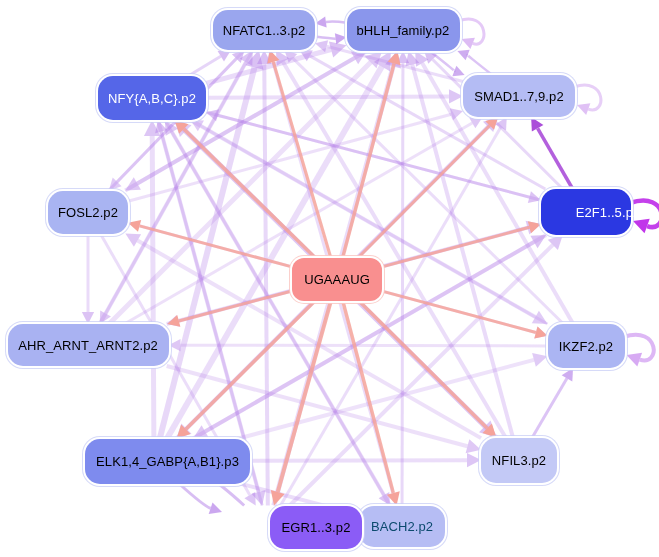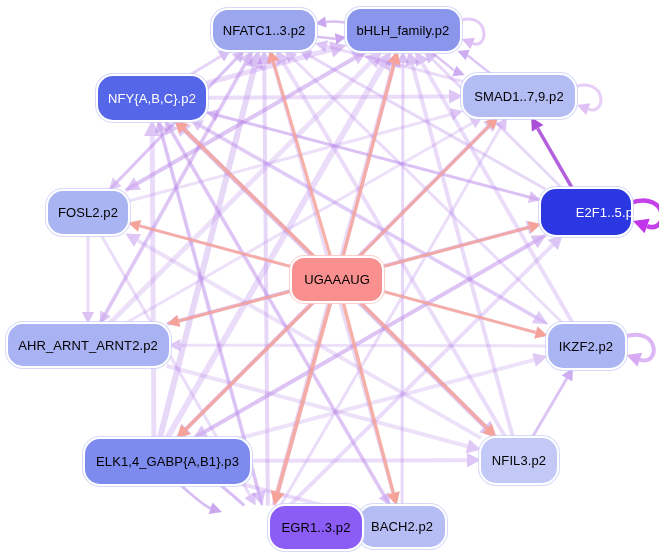--- a/index.html
+++ b/index.html
@@ -203,21 +203,21 @@
       </div>
       <div class="node" style="left: 541px; top: 189px; width: 90px; height: 46px; background: rgb(43, 56, 226); color: rgb(255, 255, 255); padding-left: 44px;">
         <span>E2F1..5.p2</span>
       </div>
       <div class="node" style="left: 547.5px; top: 324px; width: 77px; height: 44px; background: rgb(171, 181, 243); color: rgb(0, 0, 0); text-align: right;">
         <span>IKZF2.p2</span>
       </div>
       <div class="node" style="left: 481px; top: 437.5px; width: 76px; height: 45px; background: rgb(195, 201, 246); color: rgb(0, 0, 0);">
         <span>NFIL3.p2</span>
       </div>
-      <div class="node" style="left: 359px; top: 505.5px; width: 86px; height: 41px; background: rgb(182, 189, 244); color: #000000;">
+      <div class="node" style="left: 359px; top: 505.5px; width: 86px; height: 41px; background: rgb(182, 189, 244); color: #0c4a6e;">
         <span>BACH2.p2</span>
       </div>
       <div class="node" style="left: 222px; top: 505.5px; width: 92px; height: 43px; background: #8b5cf6; color: rgb(0, 0, 0); margin-left: 48px;">
         <span>EGR1..3.p2</span>
       </div>
       <div class="node" style="left: 85px; top: 438.5px; width: 165px; height: 45px; background: rgb(126, 139, 238); color: rgb(0, 0, 0);">
         <span>ELK1,4_GABP{A,B1}.p3</span>
       </div>
       <div class="node" style="left: 7.5px; top: 324px; width: 161px; height: 42px; background: rgb(169, 178, 242); color: rgb(0, 0, 0);">
         <span>AHR_ARNT_ARNT2.p2</span>

